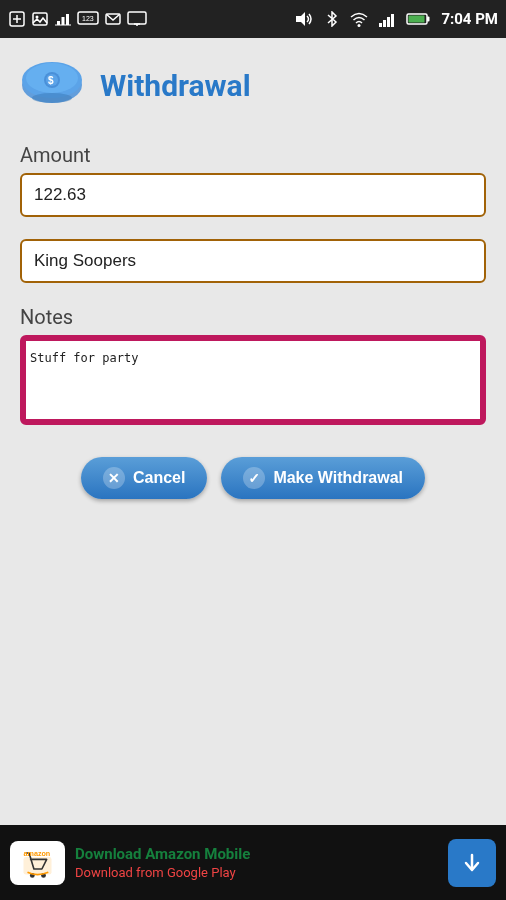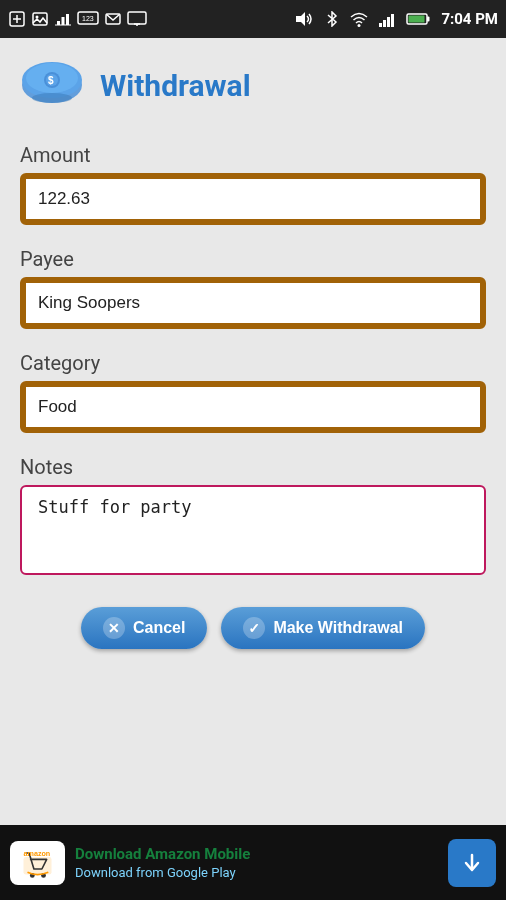--- a/index.html
+++ b/index.html
@@ -81,35 +81,35 @@
     .form-label {
       font-size: 20px;
       color: #444;
       margin-bottom: 6px;
       display: block;
     }
 
     .form-input {
       width: 100%;
       background: white;
-      border: 6px solid #a16207;
+      border: 2px solid #a16207;
       border-radius: 6px;
       padding: 10px 12px;
       font-size: 17px;
       color: #222;
       outline: none;
     }
 
     .form-textarea {
       width: 100%;
       background: white;
-      border: 2px solid #be185d;
+      border: 6px solid #be185d;
       border-radius: 6px;
-      padding: 10px 16px;
-      font-size: 17px;
+      padding: 10px 4px;
+      font-size: 12px;
       color: #222;
       outline: none;
       height: 90px;
       resize: none;
     }
 
     
     .button-row {
       display: flex;
       justify-content: center;
@@ -175,21 +175,21 @@
       flex: 1;
     }
 
     .ad-title {
       color: #15803d;
       font-size: 15px;
       font-weight: bold;
     }
 
     .ad-subtitle {
-      color: #7dd3fc;
+      color: #ef4444;
       font-size: 13px;
       margin-top: 2px;
     }
 
     .ad-download-btn {
       width: 48px;
       height: 48px;
       background: #2979c8;
       border-radius: 8px;
       display: flex;
@@ -300,28 +300,23 @@
     </div>
     <h1 class="header-title">Withdrawal</h1>
   </div>
 
   <div class="form-group">
     <label class="form-label">Amount</label>
     <input type="text" class="form-input" value="122.63" style="">
   </div>
 
   <div class="form-group">
-    <label class="form-label">Payee</label>
     <input type="text" class="form-input" value="King Soopers" style="">
   </div>
 
-  <div class="form-group">
-    <label class="form-label">Category</label>
-    <input type="text" class="form-input" value="Food" style="">
-  </div>
 
   <div class="form-group">
     <label class="form-label">Notes</label>
     <textarea class="form-textarea" style="">Stuff for party</textarea>
   </div>
 
   <div class="button-row">
     <button class="btn">
       <span class="btn-icon">✕</span>
       <span>Cancel</span>

